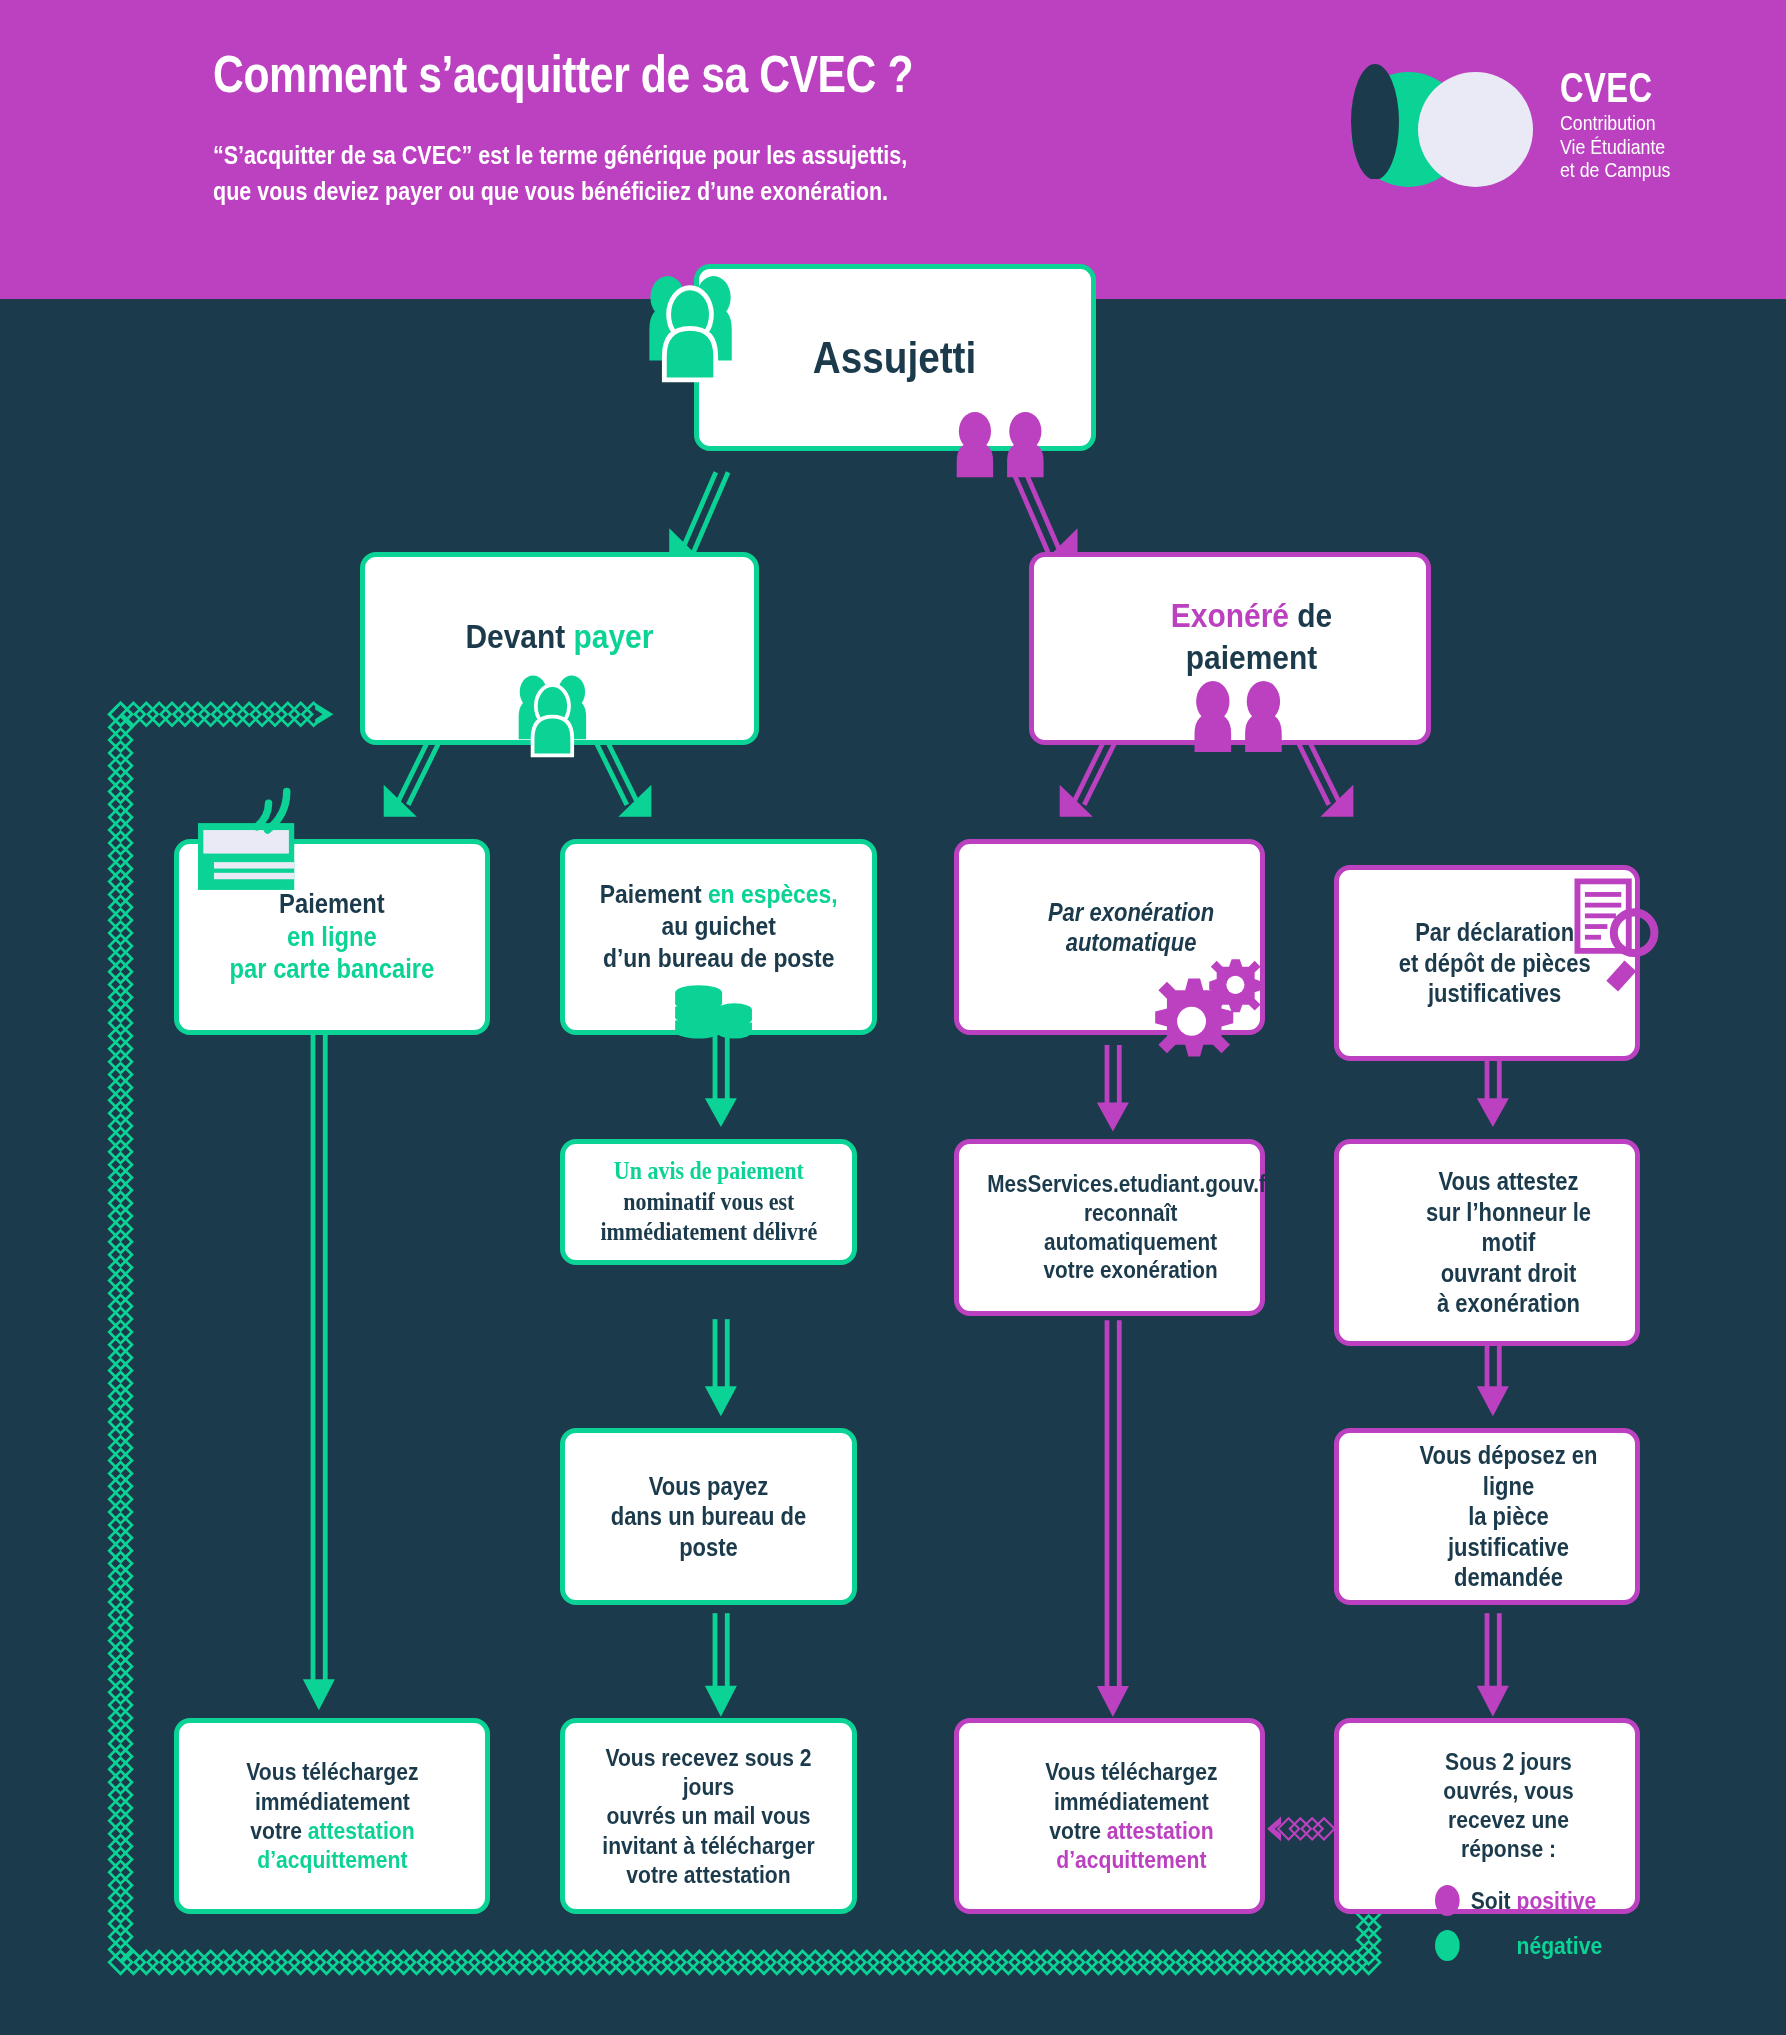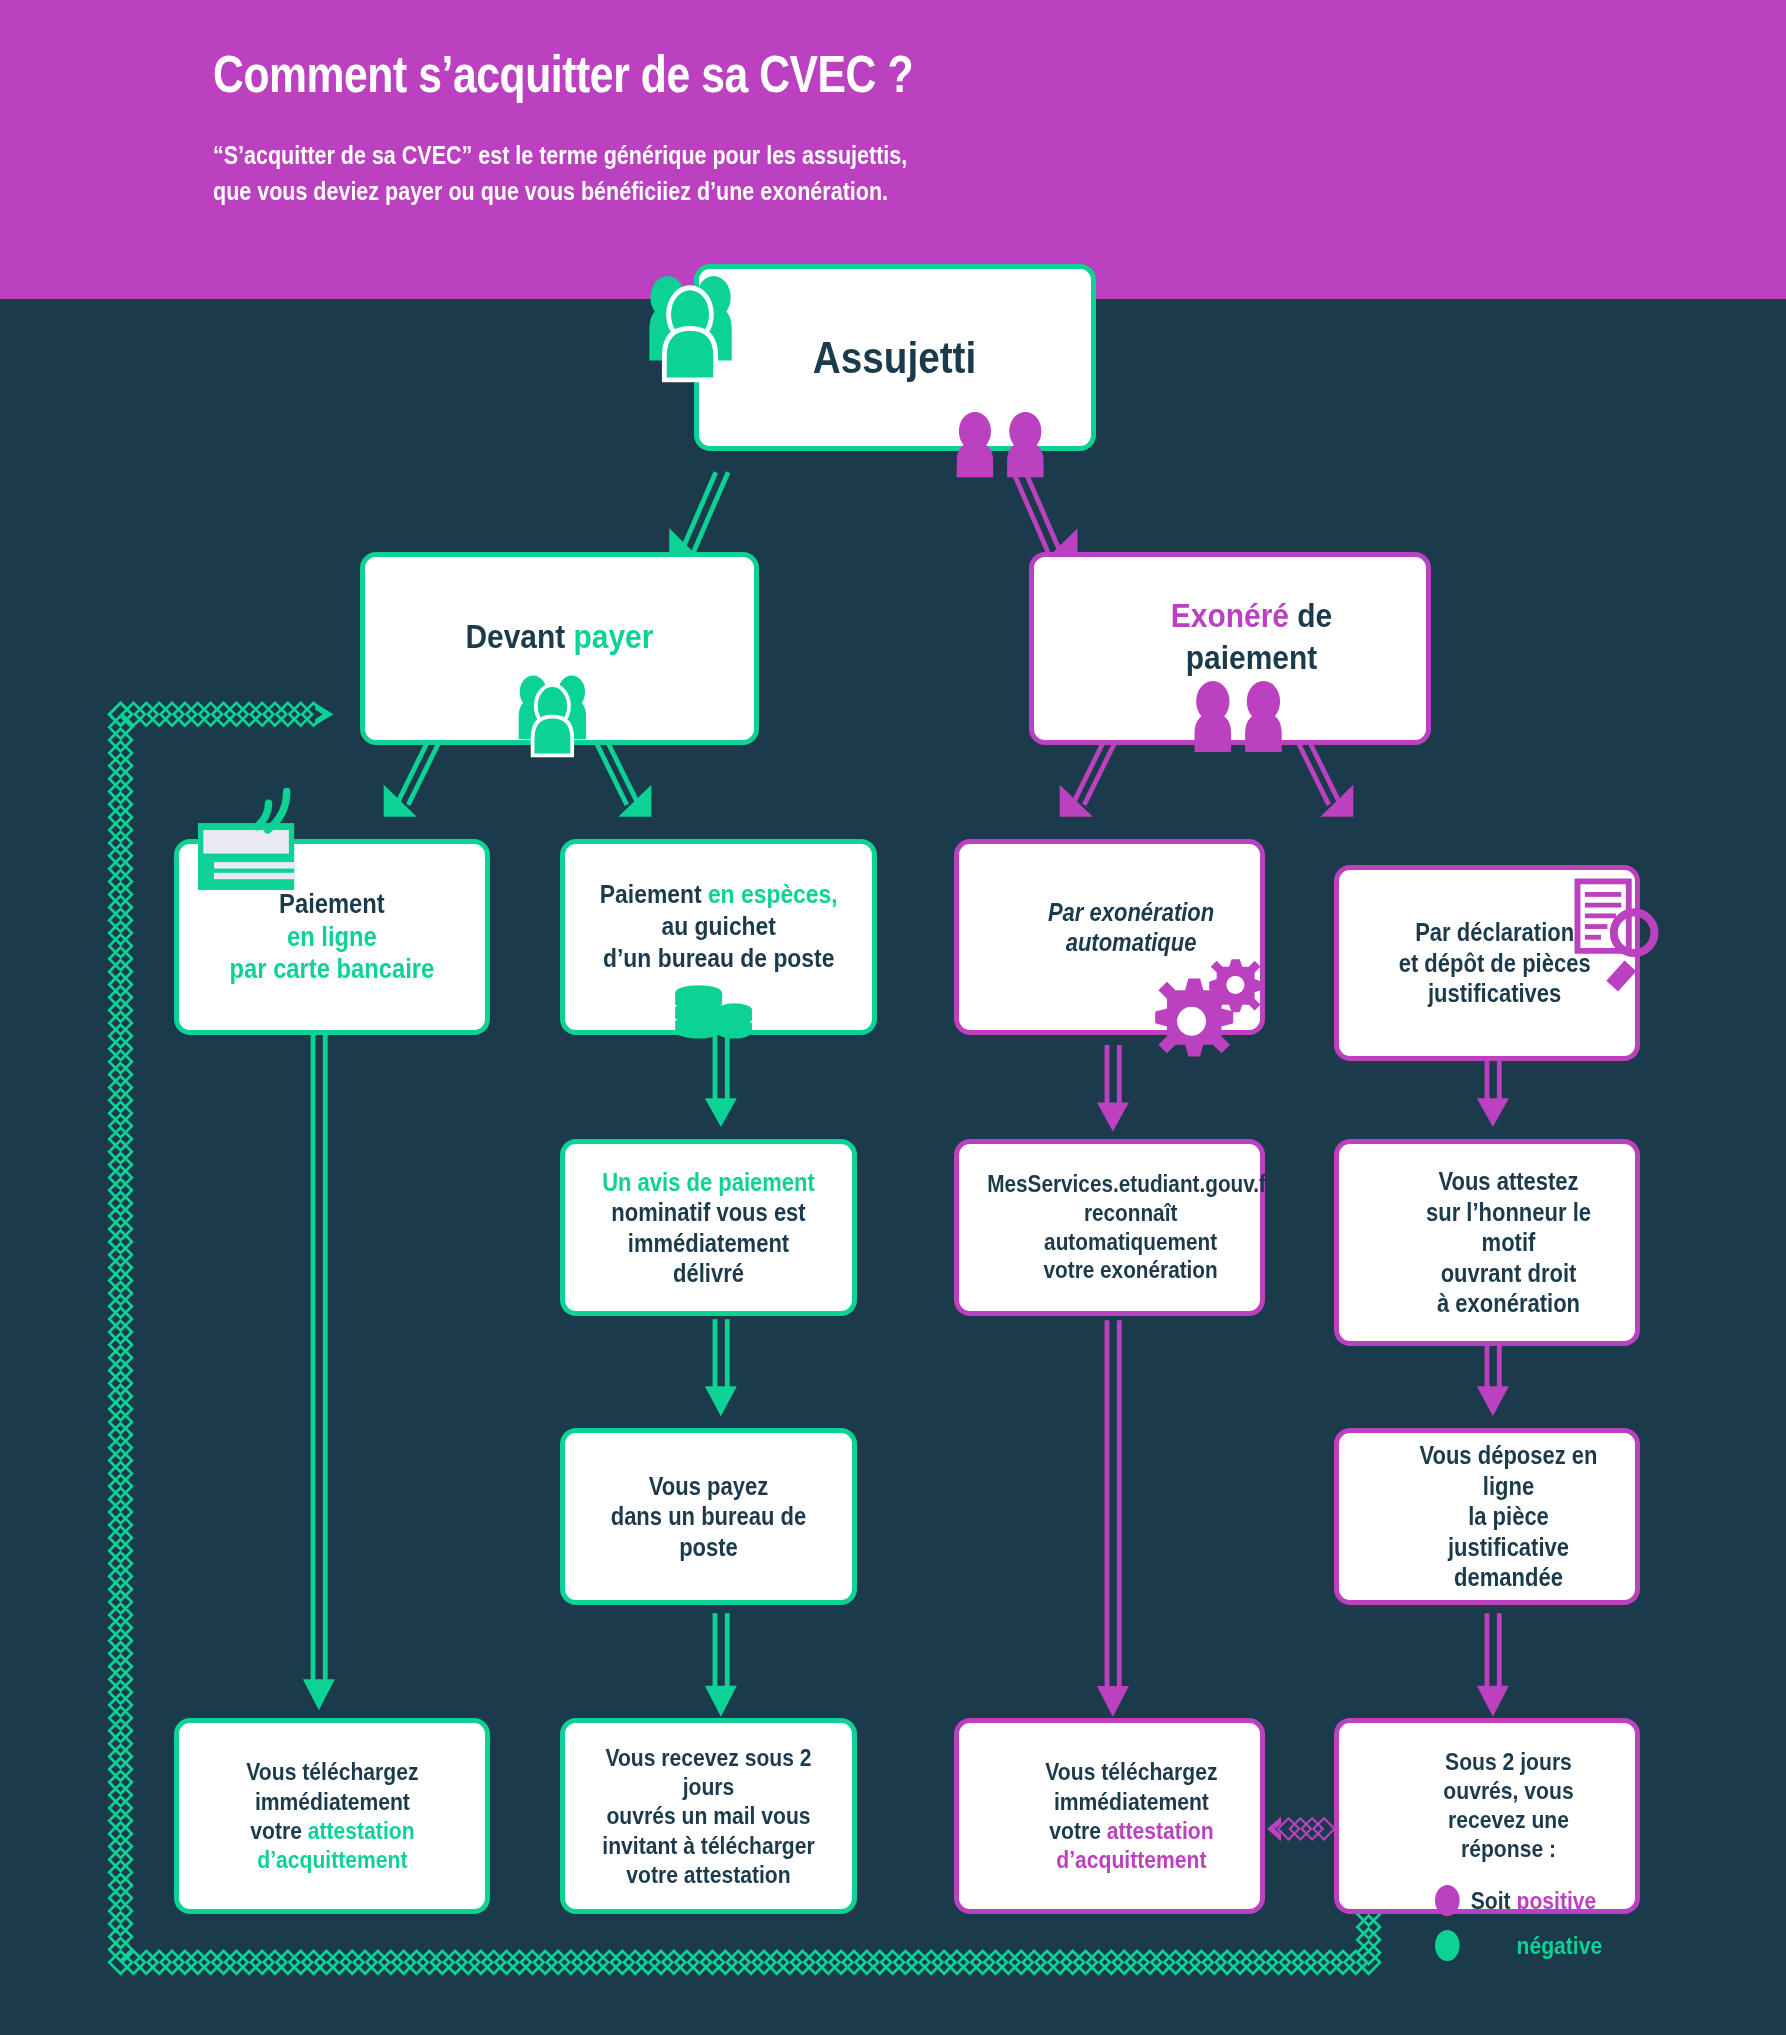--- a/index.html
+++ b/index.html
@@ -88,20 +88,31 @@
 </head>
 <body>
 
 <div id="header">
   <div id="title">Comment s’acquitter de sa CVEC ?</div>
   <div id="subtitle">
     <div>“S’acquitter de sa CVEC” est le terme générique pour les assujettis,</div>
     <div>que vous deviez payer ou que vous bénéficiiez d’une exonération.</div>
   </div>
 
+  <div id="logo">
+    <div class="logo-circ" id="logo-green"></div>
+    <div class="logo-circ" id="logo-lav"></div>
+    <div id="logo-lens"></div>
+    <div id="logo-text">
+      <div id="logo-cvec">CVEC</div>
+      <div class="logo-sub">Contribution</div>
+      <div class="logo-sub">Vie Étudiante</div>
+      <div class="logo-sub">et de Campus</div>
+    </div>
+  </div>
 </div>
 
 <div class="arrow" style="left:665px; top:472px; width:96px; height:96px;">
   <svg width="107" height="102" viewBox="0 0 200 190">
     <path d="M95 0 L30 150" stroke="#0bd395" stroke-width="9" fill="none"></path>
     <path d="M118 0 L53 150" stroke="#0bd395" stroke-width="9" fill="none"></path>
     <path d="M8 105 L8 168 L72 168 Z" fill="#0bd395"></path>
   </svg>
 </div>
 
@@ -612,21 +623,21 @@
       <rect x="26" y="50" width="68" height="9"></rect>
       <rect x="26" y="70" width="58" height="9"></rect>
       <rect x="26" y="90" width="42" height="9"></rect>
       <rect x="26" y="110" width="30" height="9"></rect>
       <circle cx="118" cy="106" r="38" fill="none" stroke="#bb41c0" stroke-width="15"></circle>
       <path d="M66 196 l34 -38 l22 20 l-34 38 z"></path>
     </g>
   </svg>
 </div>
 
-<div class="node g" style="left:560px; top:1139px; width:297px; height:177px;">
+<div class="node g" style="left:560px; top:1139px; width:297px; height:126px;font-family:Liberation Serif, serif;">
   <div class="txt" style="font-size:25px;">
     <div class="hl-g">Un avis de paiement</div>
     <div>nominatif vous est</div>
     <div>immédiatement délivré</div>
   </div>
 </div>
 
 <div class="node p" style="left:954px; top:1139px; width:311px; height:177px;">
   <div class="txt" style="font-size:23.6px;">
     <div>MesServices.etudiant.gouv.fr</div>

